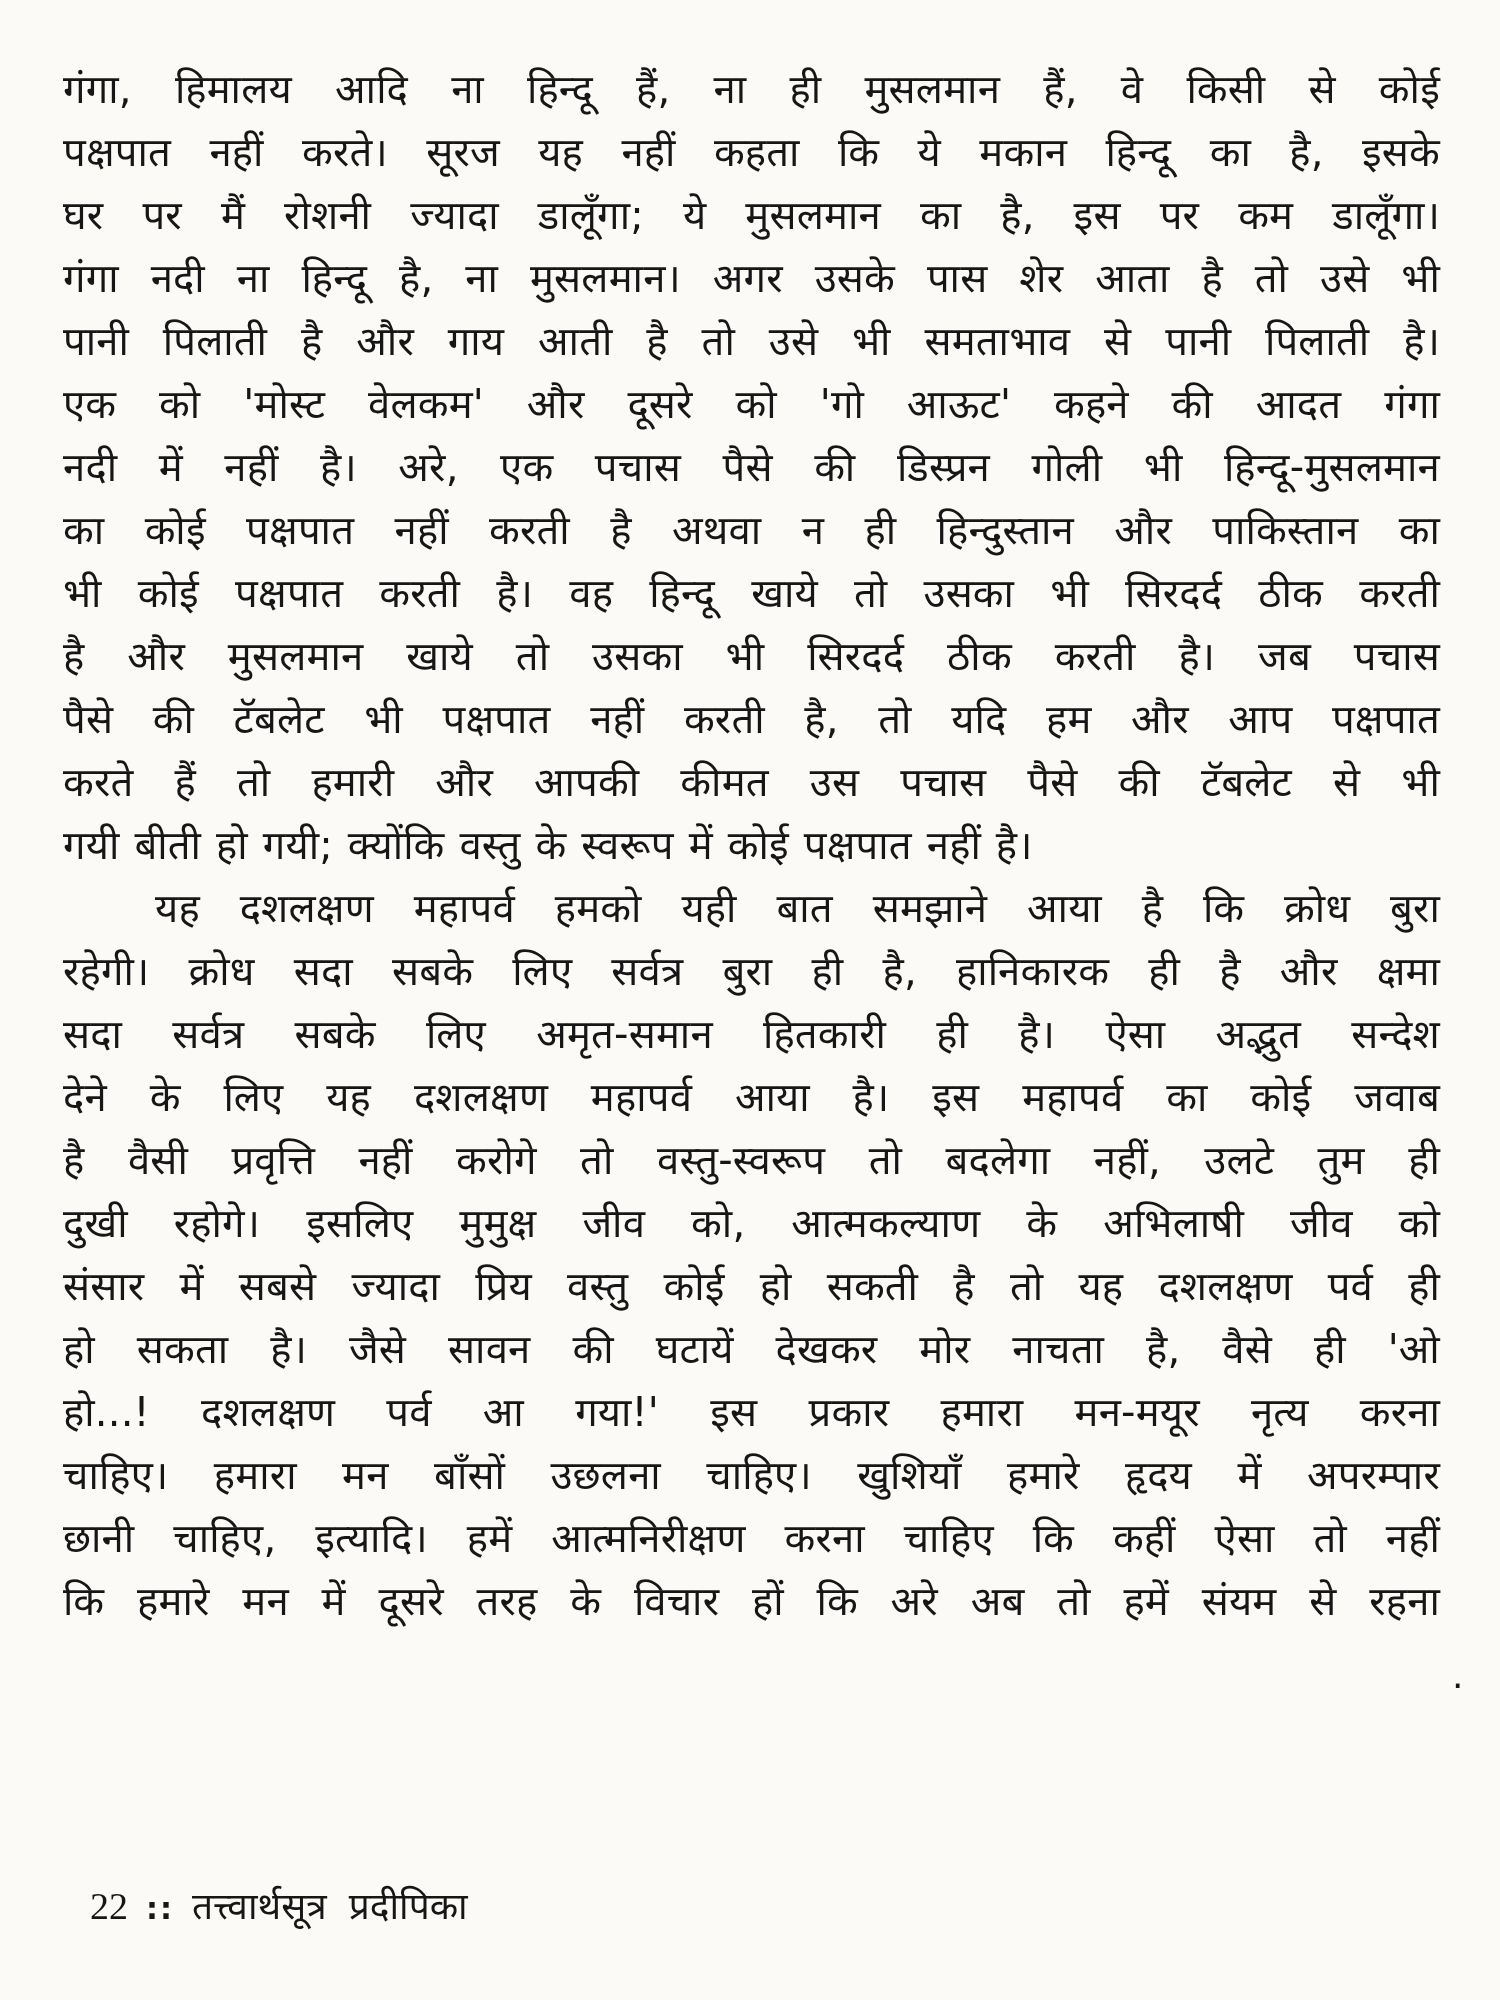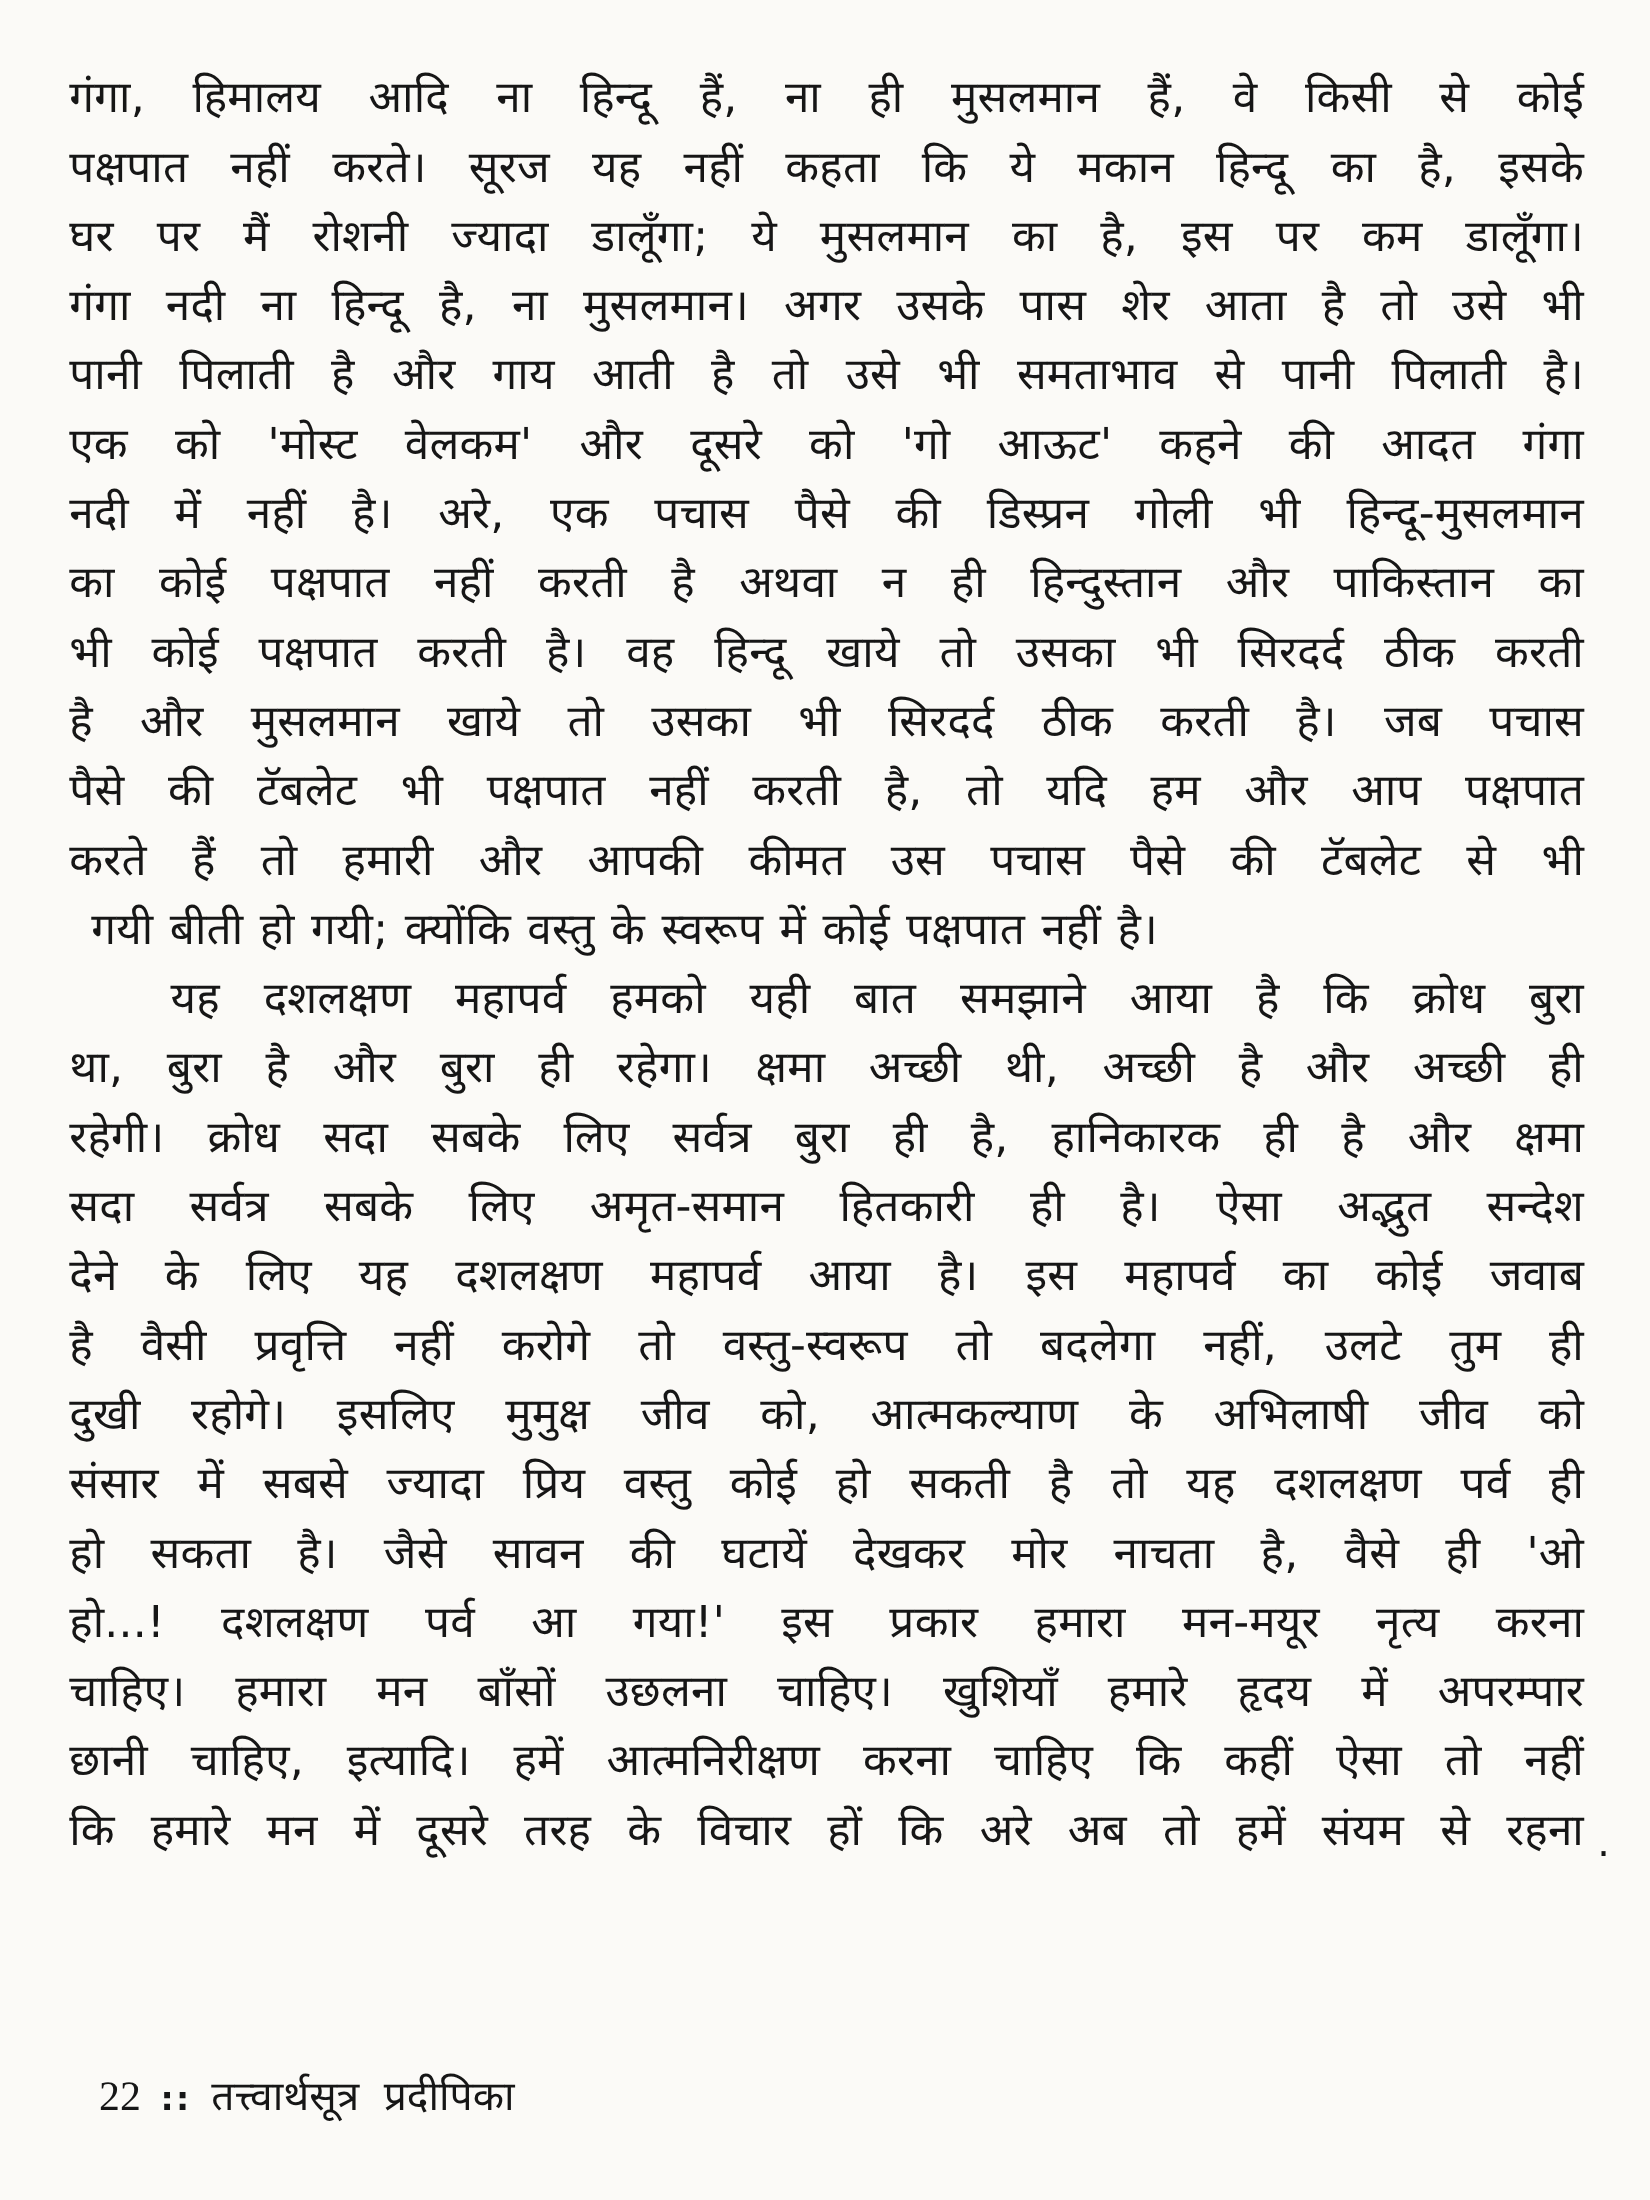--- a/index.html
+++ b/index.html
@@ -33,21 +33,20 @@
     white-space: normal;
     text-align: justify;
     text-align-last: justify;
     letter-spacing: 0.2px;
     word-spacing: 2px;
     color: var(--ink);
   }
   .line.para-end-short {
     text-align: right;
     text-align-last: left;
-    margin-left: 20px;
   }
   .line.indent-first {
     text-indent: 92px;
   }
   .footer {
     position: absolute;
     left: 70px;
     top: 1880px;
     font-size: 36px;
     line-height: 52px;
@@ -91,21 +90,20 @@
       <div class="line">पानी पिलाती है और गाय आती है तो उसे भी समताभाव से पानी पिलाती है।</div>
       <div class="line">एक को 'मोस्ट वेलकम' और दूसरे को 'गो आऊट' कहने की आदत गंगा</div>
       <div class="line">नदी में नहीं है। अरे, एक पचास पैसे की डिस्प्रन गोली भी हिन्दू-मुसलमान</div>
       <div class="line">का कोई पक्षपात नहीं करती है अथवा न ही हिन्दुस्तान और पाकिस्तान का</div>
       <div class="line">भी कोई पक्षपात करती है। वह हिन्दू खाये तो उसका भी सिरदर्द ठीक करती</div>
       <div class="line">है और मुसलमान खाये तो उसका भी सिरदर्द ठीक करती है। जब पचास</div>
       <div class="line">पैसे की टॅबलेट भी पक्षपात नहीं करती है, तो यदि हम और आप पक्षपात</div>
       <div class="line">करते हैं तो हमारी और आपकी कीमत उस पचास पैसे की टॅबलेट से भी</div>
       <div class="line para-end-short">गयी बीती हो गयी; क्योंकि वस्तु के स्वरूप में कोई पक्षपात नहीं है।</div>
       <div class="line indent-first">यह दशलक्षण महापर्व हमको यही बात समझाने आया है कि क्रोध बुरा</div>
-      <div class="line">था, बुरा है और बुरा ही रहेगा। क्षमा अच्छी थी, अच्छी है और अच्छी ही</div>
       <div class="line">रहेगी। क्रोध सदा सबके लिए सर्वत्र बुरा ही है, हानिकारक ही है और क्षमा</div>
       <div class="line">सदा सर्वत्र सबके लिए अमृत-समान हितकारी ही है। ऐसा अद्भुत सन्देश</div>
       <div class="line">देने के लिए यह दशलक्षण महापर्व आया है। इस महापर्व का कोई जवाब</div>
       <div class="line">है वैसी प्रवृत्ति नहीं करोगे तो वस्तु-स्वरूप तो बदलेगा नहीं, उलटे तुम ही</div>
       <div class="line">दुखी रहोगे। इसलिए मुमुक्ष जीव को, आत्मकल्याण के अभिलाषी जीव को</div>
       <div class="line">संसार में सबसे ज्यादा प्रिय वस्तु कोई हो सकती है तो यह दशलक्षण पर्व ही</div>
       <div class="line">हो सकता है। जैसे सावन की घटायें देखकर मोर नाचता है, वैसे ही 'ओ</div>
       <div class="line">हो...! दशलक्षण पर्व आ गया!' इस प्रकार हमारा मन-मयूर नृत्य करना</div>
       <div class="line">चाहिए। हमारा मन बाँसों उछलना चाहिए। खुशियाँ हमारे हृदय में अपरम्पार</div>
       <div class="line">छानी चाहिए, इत्यादि। हमें आत्मनिरीक्षण करना चाहिए कि कहीं ऐसा तो नहीं</div>

